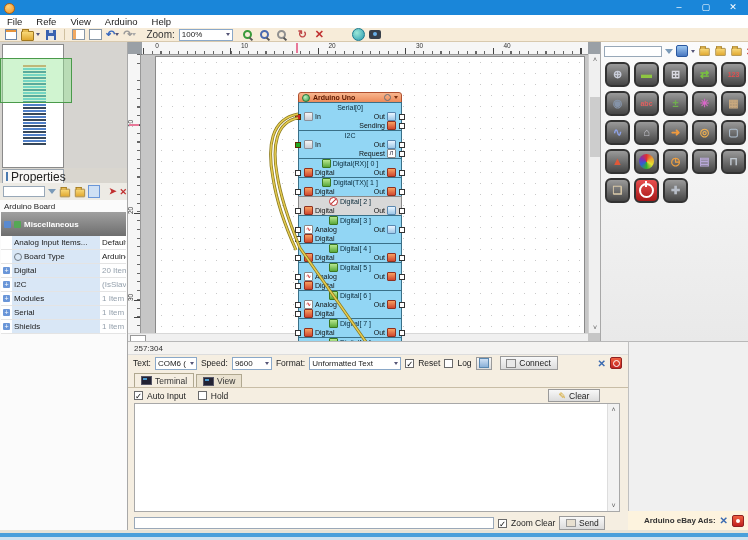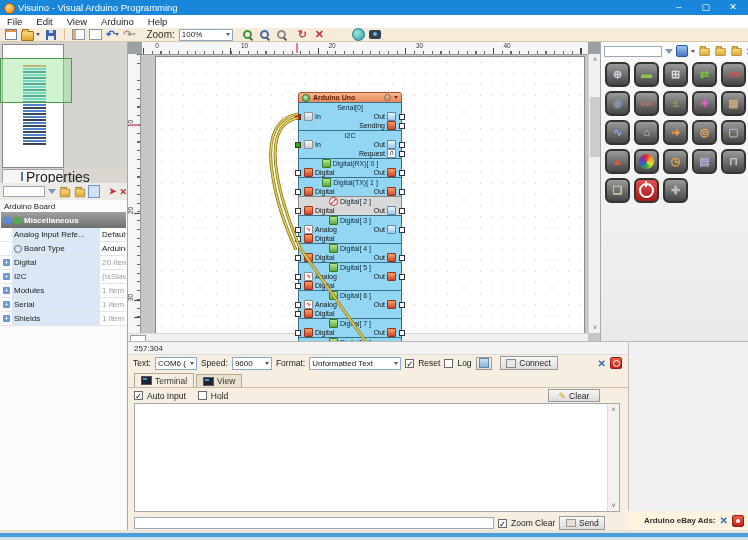--- a/index.html
+++ b/index.html
@@ -39,30 +39,30 @@
   .cam{width:12px;height:9px;background:#38404a;border-radius:2px;position:relative;}
   .cam::after{content:"";position:absolute;left:4px;top:2px;width:4px;height:4px;border-radius:50%;background:#6ab0e8;}
   
   #leftpanel{left:0;top:42px;width:128px;height:488px;background:#fbfbfb;border-right:1px solid #a8a8a8;box-sizing:border-box;}
   #minimap{position:absolute;left:0;top:0;width:127px;height:126px;background:#d6d4d0;overflow:hidden;}
   #mm-doc{position:absolute;left:2px;top:2px;width:60px;height:122px;background:#fff;border:1px solid #8a8a8a;}
   #mm-bars{position:absolute;left:20px;top:20px;width:23px;}
   #mm-bars div{height:2px;margin-bottom:1px;}
   #mm-view{position:absolute;left:0px;top:16px;width:70px;height:43px;background:rgba(150,230,150,0.45);border:1px solid #4a9a4a;}
   #proptab-row{position:absolute;left:0;top:126px;width:127px;height:15px;background:#d9d6cf;border-bottom:1px solid #b8b4ac;}
-  #proptab{position:absolute;left:2px;top:1px;width:62px;height:14px;background:#f7f6f4;border:1px solid #9aa4ae;border-bottom:none;display:flex;align-items:center;gap:3px;padding-left:18px;box-sizing:border-box;font-size:14px;color:#222;}
+  #proptab{position:absolute;left:2px;top:1px;width:62px;height:14px;background:#f7f6f4;border:1px solid #9aa4ae;border-bottom:none;display:flex;align-items:center;gap:3px;padding-left:3px;box-sizing:border-box;font-size:12px;color:#222;}
   .miniwin{width:9px;height:7px;background:#cfe2f4;border:1px solid #4a7ab0;position:relative;}
   .miniwin::before{content:"";position:absolute;left:0;top:0;right:0;height:2px;background:#4a7ab0;}
   #proptools{position:absolute;left:0;top:141px;width:127px;height:17px;background:#edebe5;display:flex;align-items:center;gap:3px;padding-left:3px;box-sizing:border-box;}
   .sminput{background:#fff;border:1px solid #98a8b8;height:11px;font-size:8px;padding:0 2px;box-sizing:border-box;}
   .funnel{width:0;height:0;border-left:4px solid transparent;border-right:4px solid transparent;border-top:5px solid #7a9ab8;position:relative;}
   .pin-ic{color:#c03030;font-size:9px;line-height:9px;font-weight:bold;}
   #boardlabel{position:absolute;left:4px;top:160px;font-size:8px;color:#222;}
   #propgrid{position:absolute;left:1px;top:170px;width:125px;}
-  .pg-head{height:16px;background:linear-gradient(#a0a0a0,#6e6e6e);color:#fff;font-size:8px;display:flex;align-items:center;gap:3px;padding-left:3px;font-weight:bold;}
+  .pg-head{height:24px;background:linear-gradient(#a0a0a0,#6e6e6e);color:#fff;font-size:8px;display:flex;align-items:center;gap:3px;padding-left:3px;font-weight:bold;}
   .pg-row{display:flex;height:13px;border-bottom:1px solid #e4e4e4;font-size:8px;align-items:stretch;}
   .pg-gut{width:11px;background:#fff;display:flex;align-items:center;justify-content:center;}
   .pg-exp{width:7px;height:7px;background:#6a96d8;color:#fff;font-size:7px;line-height:7px;text-align:center;border-radius:1px;}
   .pg-name{width:88px;background:#d9e7f6;display:flex;align-items:center;gap:2px;padding-left:2px;color:#1a1a1a;overflow:hidden;white-space:nowrap;box-sizing:border-box;}
   .pg-val{flex:1;background:#fff;display:flex;align-items:center;padding-left:2px;overflow:hidden;white-space:nowrap;color:#1a1a1a;}
   .pg-val.muted{color:#94a0ac;}
   .gear{width:6px;height:6px;border:1.5px solid #707a84;border-radius:50%;}
   
   #canvas{left:128px;top:42px;width:472px;height:299px;background:#c6c6c6;overflow:hidden;}
   #corner-tl{position:absolute;left:0;top:0;width:14px;height:12px;background:#9aa0a6;border-right:1px solid #777;border-bottom:1px solid #777;}
@@ -140,31 +140,30 @@
   .xglyph{color:#c03030;font-weight:bold;}
   .bluex{color:#3a6ab0;font-weight:bold;}
 </style>
 </head>
 <body>
 
 <div id="win">
 
   <div class="abs" id="titlebar">
     <div class="abs" style="left:4px;top:3px;width:9px;height:9px;border-radius:50%;background:radial-gradient(circle at 35% 30%,#ffd27a,#f09020);border:1px solid #b06010;"></div>
-    <span class="ttl">Visuino - Visual Arduino Programming</span>
     <div id="winbtns">
         <div class="winbtn" style="right: 56px;">–</div>
         <div class="winbtn" style="right: 29px;">▢</div>
         <div class="winbtn" style="right: 2px;">✕</div>
       </div>
   </div>
 
   <div class="abs" id="menubar">
       <span class="menu-item">File</span>
-      <span class="menu-item">Edit</span>
+      <span class="menu-item">Refe</span>
       <span class="menu-item">View</span>
       <span class="menu-item">Arduino</span>
       <span class="menu-item">Help</span>
     </div>
 
   <div class="abs" id="toolbar">
     <div class="tbtn">
         <span class="newdoc"></span>
       </div>
     <div class="tbtn">
@@ -272,21 +271,21 @@
     <div id="propgrid">
       <div class="pg-head">
         <span style="width:7px;height:7px;background:#5a8ad0;display:inline-block;border-radius:1px"></span>
         <span style="width:7px;height:7px;background:#55a855;display:inline-block;border-radius:1px"></span>
         <span>Miscellaneous</span>
       </div>
       <div id="pg-rows">
           <div class="pg-row">
             <div class="pg-gut"></div>
             <div class="pg-name">
-              <span>Analog Input Refe...</span>
+              <span>Analog Input Items...</span>
             </div>
             <div class="pg-val">Default</div>
           </div>
           <div class="pg-row">
             <div class="pg-gut"></div>
             <div class="pg-name">
               <span class="gear"></span>
               <span>Board Type</span>
             </div>
             <div class="pg-val">Arduino Uno</div>

